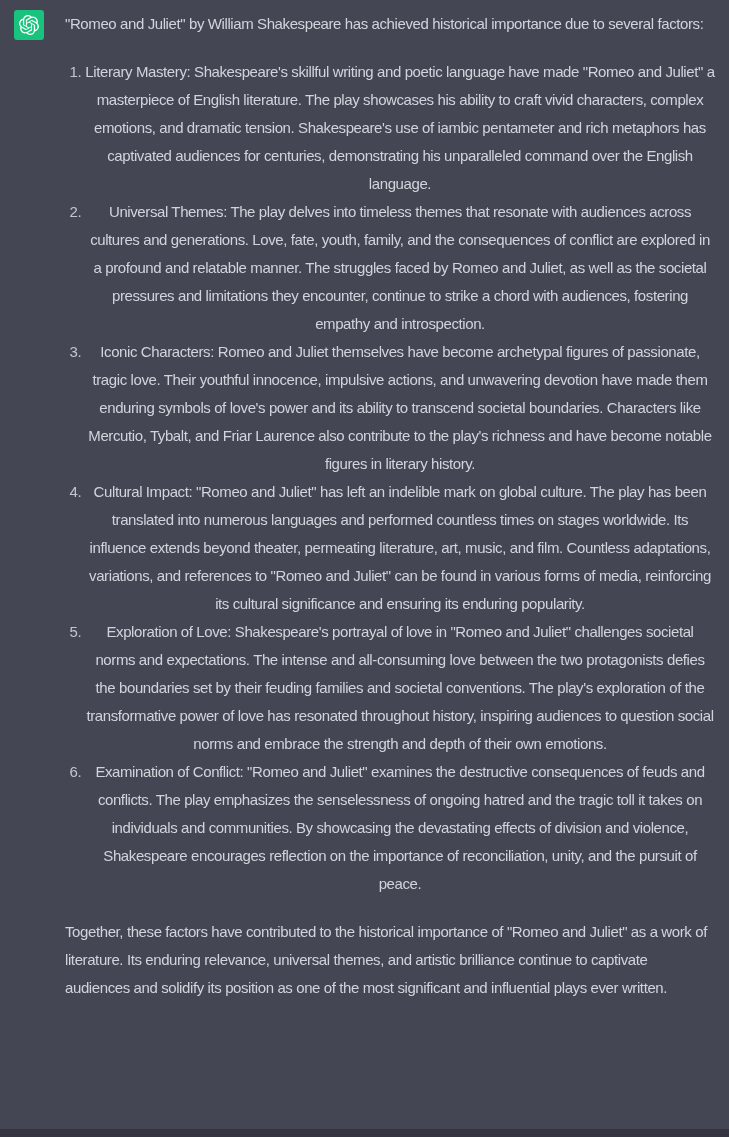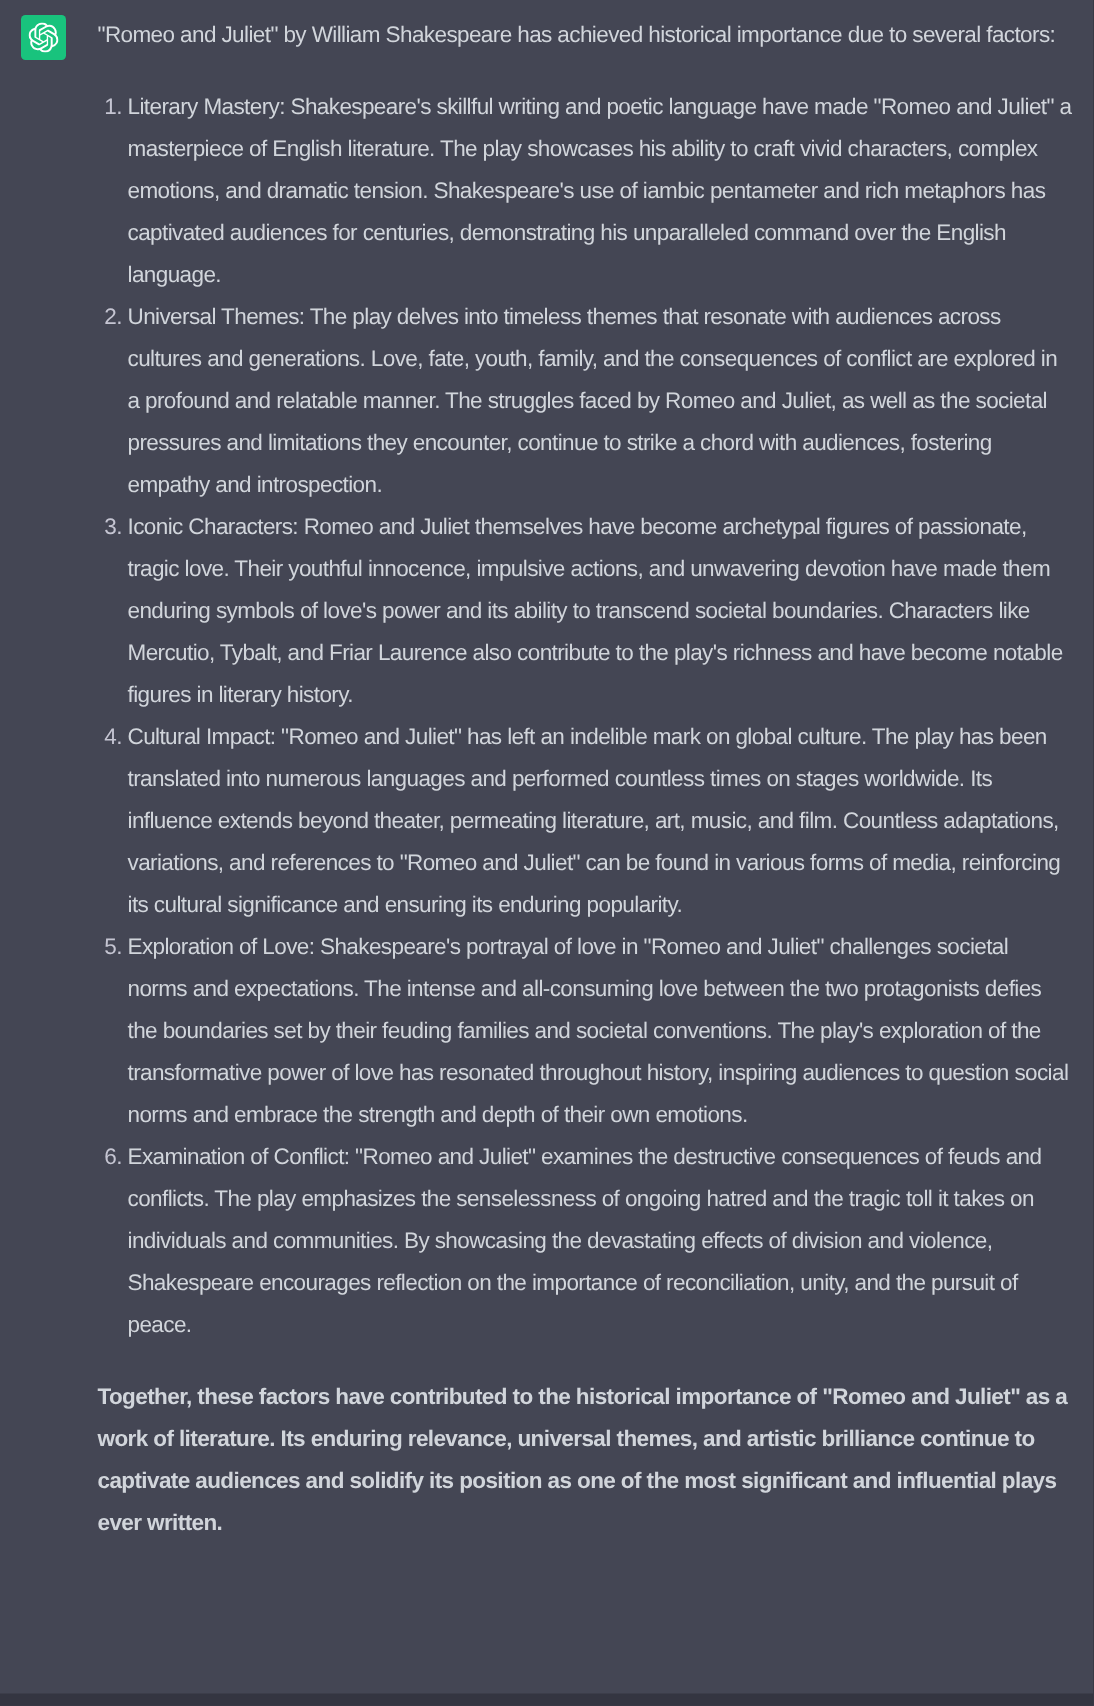--- a/index.html
+++ b/index.html
@@ -46,30 +46,30 @@
     font-size: 15px;
     line-height: 28px;
     letter-spacing: -0.4px;
     min-width: 0;
   }
   .content p {
     margin: 0 0 20px 0;
   }
   .content p:last-child {
     margin-bottom: 13px;
-    font-weight: bold;
   }
   .content ol {
     margin: 0 0 20px 0;
     padding: 0 0 0 20px;
     list-style: decimal outside;
   }
   .content ol li {
     margin: 0;
     padding: 0;
+    text-align: center;
   }
   .content ol li::marker {
     color: #c5c5d2;
   }
 </style>
 </head>
 <body>
 
 <div class="viewport">
   <div class="assistant-row">

